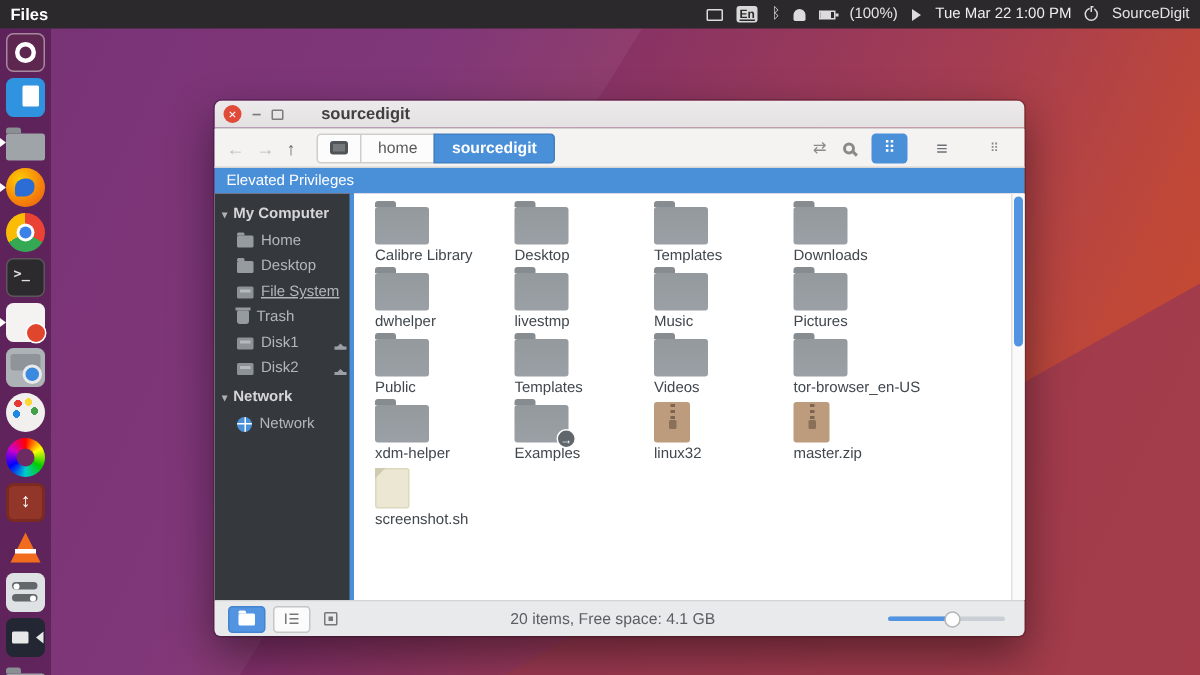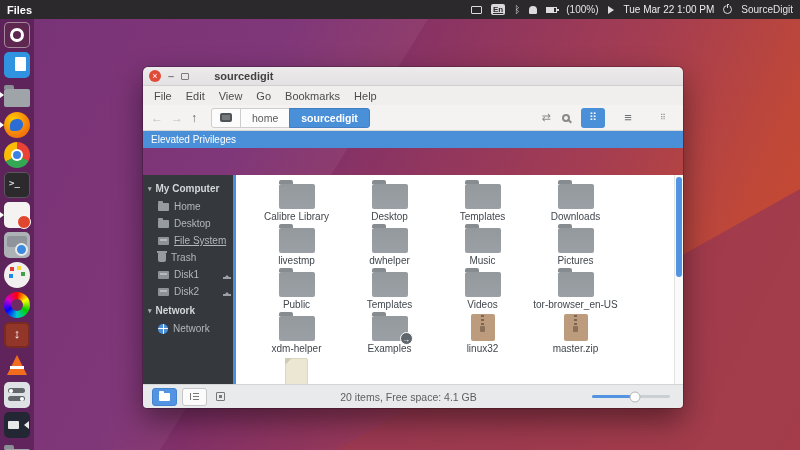--- a/index.html
+++ b/index.html
@@ -123,21 +123,21 @@
   .tgl-icon { color:#8b8b8b; font-size:11px; }
   .mag { width:8px; height:8px; border:2px solid #8a8a8a; border-radius:50%; position:relative; }
   .mag::after { content:''; position:absolute; width:5px; height:2px; background:#8a8a8a;
     transform:rotate(45deg); right:-4px; bottom:-2px; }
   .viewbtn { width:24px; height:20px; border-radius:3px; display:flex; align-items:center; justify-content:center; }
   .viewbtn.active { background:#4a90d9; }
   .vb-grid { color:#fff; font-size:11px; }
   .vb-list { color:#6e7276; font-size:13px; }
   .vb-compact { color:#8a8a8a; font-size:8px; }
   #banner { height:17px; background:#4a90d9; color:#fff; font-size:10px; line-height:17px; padding-left:8px; }
-  #wbody { display:flex; height:209px; background:#fff;margin-top:27px; }
+  #wbody { display:flex; height:271px; background:#fff; }
   #sidebar { width:93px; background:#35393d; position:relative; padding-top:3px; flex:none; }
   .sb-scrollstrip { position:absolute; right:0; top:0; bottom:0; width:3px; background:#4a90d9; }
   .sb-head { display:flex; align-items:center; gap:4px; padding:5px 5px 4px 5px; font-size:10px;
     font-weight:bold; color:#d4d6d8; }
   .tri { font-size:7px; color:#aeb1b4; }
   .sb-item { display:flex; align-items:center; gap:5px; padding:3px 5px 3px 15px; font-size:10px; color:#b3b7bb; }
   .sb-item .ul { text-decoration:underline;text-align:right; }
   .si { display:inline-block; width:11px; height:8px; border-radius:1px; background:#969ba0; position:relative; flex:none; }
   .si-folder::before { content:''; position:absolute; top:-2px; left:0; width:5px; height:2px;
     background:#969ba0; border-radius:1px 1px 0 0; }
@@ -147,21 +147,21 @@
   .si-trash::before { content:''; position:absolute; left:-1px; top:-2px; width:10px; height:1.5px; background:#969ba0; }
   .si-net { width:10px; height:10px; border-radius:50%; background:#4a90d9;
     background-image:linear-gradient(#fff 0 0), linear-gradient(#fff 0 0);
     background-size:10px 1px, 1px 10px; background-position:0 4.5px, 4.5px 0; background-repeat:no-repeat; }
   .eject { margin-left:auto; position:relative; width:9px; height:8px; }
   .eject::before { content:''; position:absolute; left:0.5px; top:0; width:0; height:0;
     border:4px solid transparent; border-bottom:4px solid #9aa0a5; }
   .eject::after { content:''; position:absolute; left:0.5px; bottom:0; width:8px; height:1.5px; background:#9aa0a5; }
   #content { flex:1; position:relative; overflow:hidden; background:#fff; }
   .grid { display:grid; grid-template-columns:repeat(4,93px); grid-auto-rows:44px; padding:3px 0 0 14px; }
-  .file { display:flex; flex-direction:column; align-items:center; }
+  .file { display:flex; flex-direction:column; align-items:flex-start; }
   .fname { font-size:10px; color:#40474d; margin-top:2px; white-space:nowrap; }
   .fi { position:relative; flex:none; }
   .fi-folder { width:36px; height:25px; margin-top:6px; border-radius:2px;
     background:linear-gradient(#94999d,#9aa0a5); }
   .fi-folder::before { content:''; position:absolute; top:-4px; left:0; width:14px; height:4px;
     background:#878c90; border-radius:2px 2px 0 0; }
   .emblem-link { position:absolute; right:-5px; bottom:-4px; width:13px; height:13px; border-radius:50%;
     background:#5f666c; color:#fff; font-size:8px; line-height:13px; text-align:center; border:1px solid #fff; }
   .fi-archive { width:24px; height:27px; margin-top:4px; border-radius:2px; background:#bd9c7e; }
   .fi-archive::before { content:''; position:absolute; left:10.5px; top:1px; width:3px; height:12px;
@@ -271,28 +271,20 @@
   </div>
 
   <div id="window">
     <div id="titlebar">
       <span class="closeb">×</span>
       <span class="minb">–</span>
       <span class="maxb"></span>
       <span class="wtitle">sourcedigit</span>
     </div>
 
-    <div id="menubar">
-      <span class="menu-item">File</span>
-      <span class="menu-item">Edit</span>
-      <span class="menu-item">View</span>
-      <span class="menu-item">Go</span>
-      <span class="menu-item">Bookmarks</span>
-      <span class="menu-item">Help</span>
-    </div>
 
     <div id="wtoolbar">
       <span class="nav-arrow dis">←</span>
       <span class="nav-arrow dis">→</span>
       <span class="nav-arrow ena">↑</span>
       <div class="pgroup">
         <div class="pbtn first">
             <span class="pc-icon"></span>
           </div>
         <div class="pbtn">home</div>
@@ -369,27 +361,27 @@
               <span class="fname">Desktop</span>
             </div>
           <div class="file" title="Documents">
               <span class="fi fi-folder"></span>
               <span class="fname">Templates</span>
             </div>
           <div class="file" title="Downloads">
               <span class="fi fi-folder"></span>
               <span class="fname">Downloads</span>
             </div>
+          <div class="file" title="dwhelper">
+              <span class="fi fi-folder"></span>
+              <span class="fname">dwhelper</span>
+            </div>
           <div class="file" title="livestmp">
               <span class="fi fi-folder"></span>
               <span class="fname">livestmp</span>
-            </div>
-          <div class="file" title="dwhelper">
-              <span class="fi fi-folder"></span>
-              <span class="fname">dwhelper</span>
             </div>
           <div class="file" title="Music">
               <span class="fi fi-folder"></span>
               <span class="fname">Music</span>
             </div>
           <div class="file" title="Pictures">
               <span class="fi fi-folder"></span>
               <span class="fname">Pictures</span>
             </div>
           <div class="file" title="Public">

